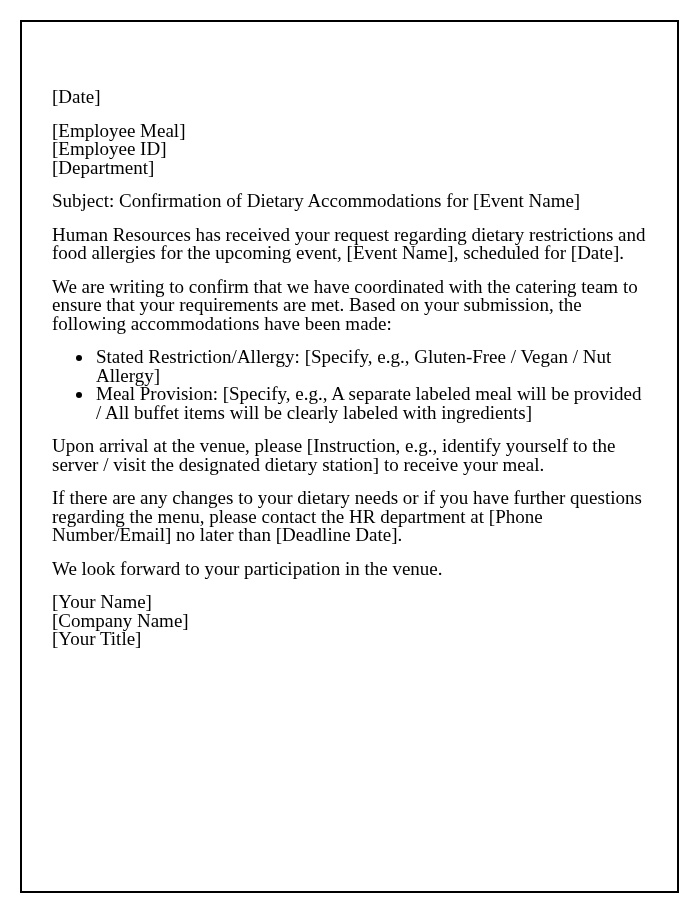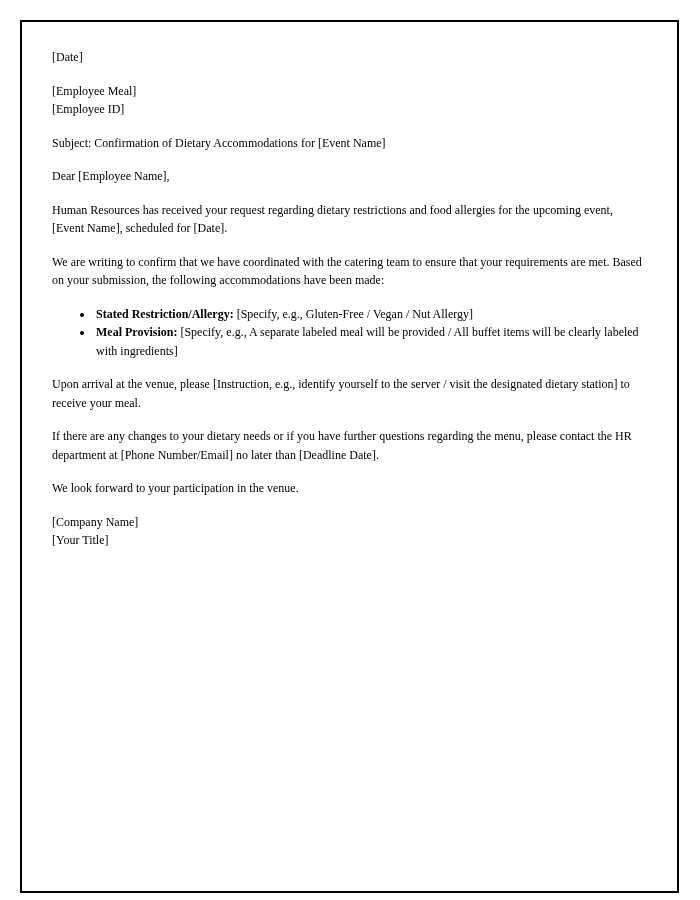--- a/index.html
+++ b/index.html
@@ -20,79 +20,81 @@
     left: 20px;
     top: 20px;
     width: 659px;
     height: 873px;
     border: 2px solid #000000;
     box-sizing: border-box;
     padding: 26px 30px 30px 30px;
     overflow: hidden;
   }
   .letter {
-    font-size: 12px;
+    font-size: 19px;
     line-height: 18.5px;
+    margin-top: 40px;
   }
   .block {
     margin: 0 0 15px 0;
   }
   .line {
     margin: 0;
   }
   p.para {
     margin: 0 0 15px 0;
   }
   ul.accommodations {
     margin: 0 0 15px 0;
     padding: 0 0 0 42px;
     list-style-type: disc;
   }
   ul.accommodations li {
     margin: 0;
     padding-left: 2px;
   }
   .bold {
-    font-weight: bold;
+    font-weight: normal;
   }
 </style>
 </head>
 <body>
 
 <div class="page">
   <div class="frame">
     <div class="letter">
 
       <p class="para">[Date]</p>
 
       <div class="block">
         <div class="line">[Employee Meal]</div>
         <div class="line">[Employee ID]</div>
+        <div class="line">[Department]</div>
       </div>
 
       <p class="para">Subject: Confirmation of Dietary Accommodations for [Event Name]</p>
 
-      <p class="para">Dear [Employee Name],</p>
 
       <p class="para">Human Resources has received your request regarding dietary restrictions and food allergies for the upcoming event, [Event Name], scheduled for [Date].</p>
 
       <p class="para">We are writing to confirm that we have coordinated with the catering team to ensure that your requirements are met. Based on your submission, the following accommodations have been made:</p>
 
       <ul class="accommodations">
         <li><span class="bold">Stated Restriction/Allergy:</span><span> [Specify, e.g., Gluten-Free / Vegan / Nut Allergy]</span></li>
         <li><span class="bold">Meal Provision:</span><span> [Specify, e.g., A separate labeled meal will be provided / All buffet items will be clearly labeled with ingredients]</span></li>
       </ul>
 
       <p class="para">Upon arrival at the venue, please [Instruction, e.g., identify yourself to the server / visit the designated dietary station] to receive your meal.</p>
 
       <p class="para">If there are any changes to your dietary needs or if you have further questions regarding the menu, please contact the HR department at [Phone Number/Email] no later than [Deadline Date].</p>
 
       <p class="para">We look forward to your participation in the venue.</p>
 
 
       <div class="block">
+        <div class="line">[Your Name]</div>
         <div class="line">[Company Name]</div>
         <div class="line">[Your Title]</div>
       </div>
 
     </div>
   </div>
 </div>
 
 </body></html>

